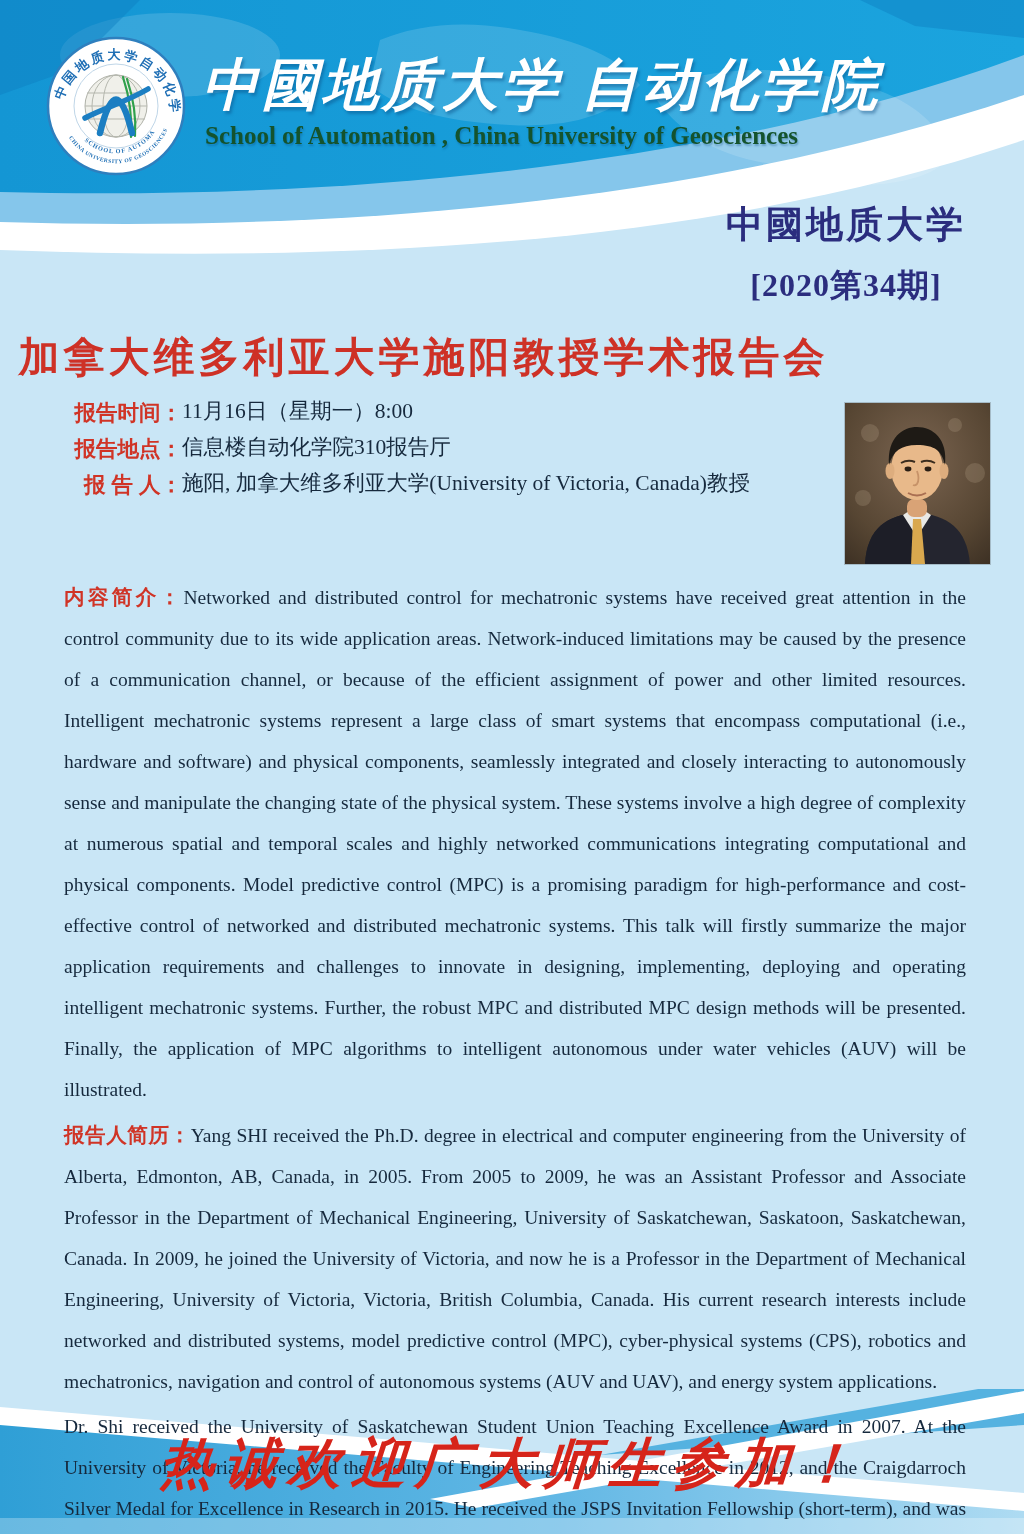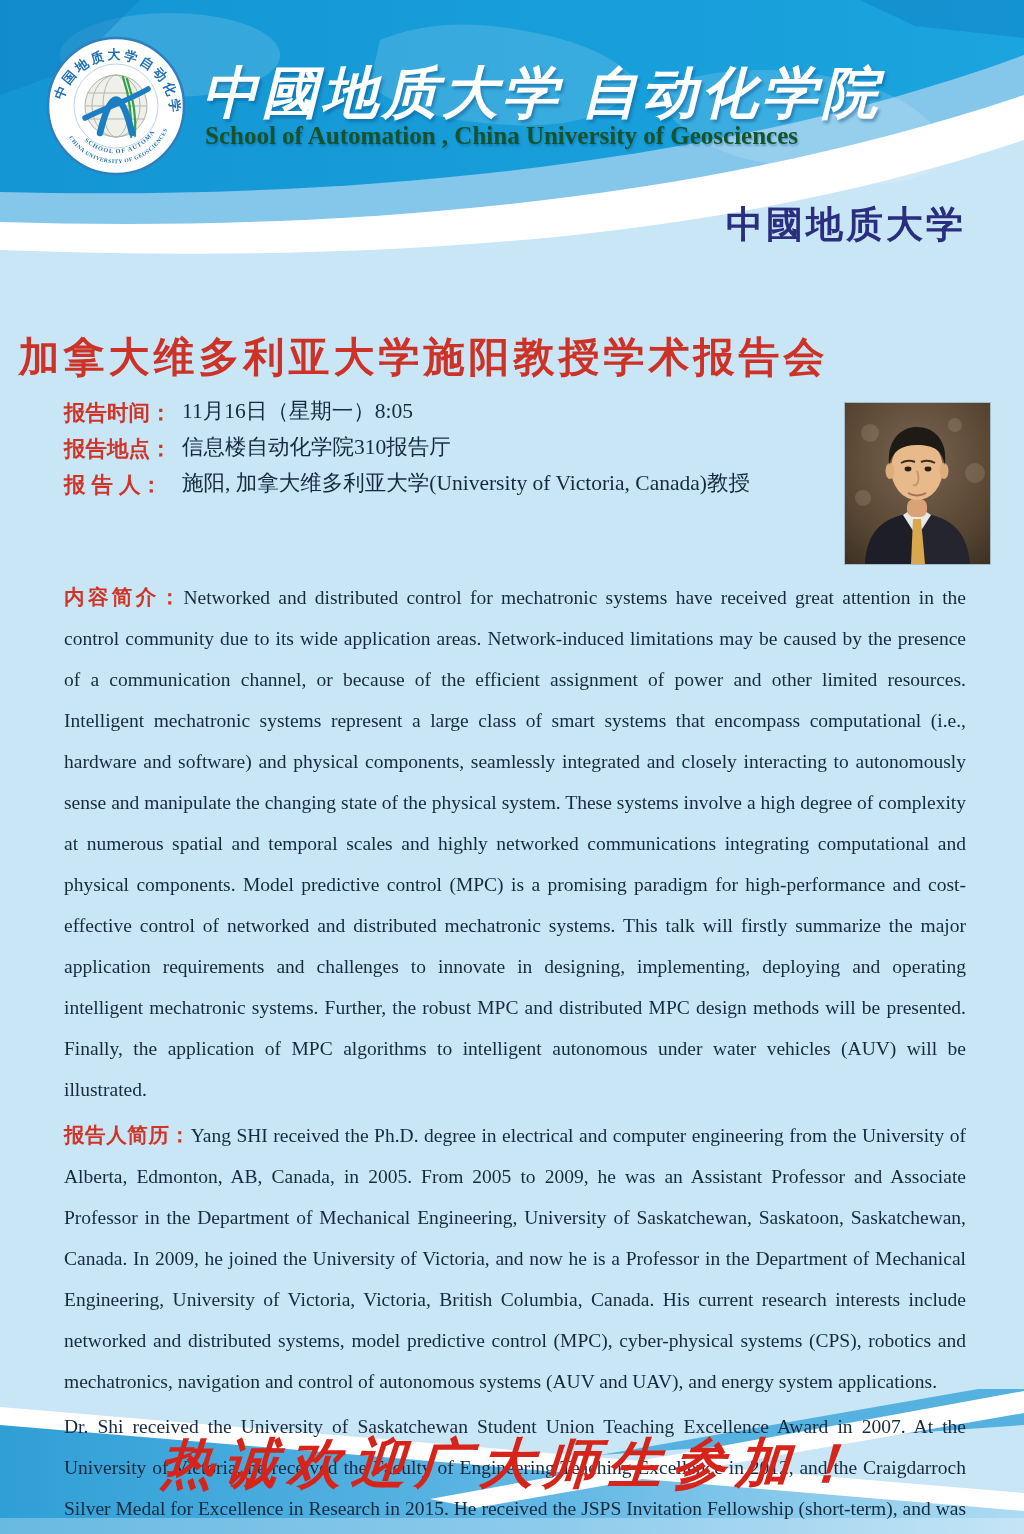--- a/index.html
+++ b/index.html
@@ -5,21 +5,21 @@
   html,body{margin:0;padding:0;background:#e8eef2;}
   .poster{
     position:relative;width:1024px;height:1534px;margin:0 auto;
     background:#C9E6F6;overflow:hidden;
     font-family:"Liberation Serif",serif;
   }
   
   .header-svg{position:absolute;top:0;left:0;z-index:1;}
   .logo-wrap{position:absolute;left:44px;top:34px;width:144px;height:144px;z-index:3;}
   .header-title{
-    position:absolute;left:202px;top:56px;z-index:3;
+    position:absolute;left:202px;top:48px;z-index:3;
     font-family:"Liberation Sans",sans-serif;font-weight:900;
     font-size:56px;color:#ffffff;letter-spacing:4px;white-space:nowrap;
     text-shadow:2px 3px 3px rgba(8,70,125,.4);
     font-style:italic;
   }
   .header-subtitle{
     position:absolute;left:205px;top:122px;z-index:3;
     font-family:"Liberation Serif",serif;font-weight:700;
     font-size:25px;color:#14532d;white-space:nowrap;
     text-shadow:1px 2px 2px rgba(8,70,125,.35);
@@ -39,21 +39,21 @@
   
   .lecture-title{
     position:absolute;top:330px;left:0;width:847px;z-index:3;
     text-align:center;font-family:"Liberation Sans",sans-serif;
     font-weight:900;font-size:41px;color:#CE3126;letter-spacing:4px;
     white-space:nowrap;
   }
   
   .info-block{
     position:absolute;top:398px;left:64px;width:770px;z-index:3;
-    font-size:21.5px;color:#16293D;
+    font-size:21.5px;color:#16293D;text-align:right;
   }
   .info-row{display:flex;align-items:flex-start;margin-bottom:7px;}
   .info-label{
     flex:0 0 118px;font-family:"Liberation Sans",sans-serif;
     font-weight:700;color:#D03426;white-space:nowrap;
   }
   .info-value{font-family:"Liberation Serif",serif;line-height:1.25;}
   .info-value.title-value{max-width:630px;}
   
   .photo-wrap{
@@ -147,28 +147,29 @@
         <path d="M -31 12 C -12 2 10 -4 32 -17" stroke="#1B7EC2" stroke-width="5.5"></path>
       </g>
     </svg>
   </div>
 
   <div class="header-title">中國地质大学 自动化学院</div>
   <div class="header-subtitle">School of Automation , China University of Geosciences</div>
 
   <div class="forum-block">
     <div class="forum-title">中國地质大学</div>
+    <div class="forum-issue">[2020第34期]</div>
   </div>
 
   <div class="lecture-title">加拿大维多利亚大学施阳教授学术报告会</div>
 
   <div class="info-block">
     <div class="info-row">
       <span class="info-label">报告时间：</span>
-      <span class="info-value">11月16日（星期一）8:05</span>
+      <span class="info-value">11月16日（星期一）8:00</span>
     </div>
     <div class="info-row">
       <span class="info-label">报告地点：</span>
       <span class="info-value">信息楼自动化学院310报告厅</span>
     </div>
     <div class="info-row">
       <span class="info-label">报 告 人：</span>
       <span class="info-value">施阳, 加拿大维多利亚大学(University of Victoria, Canada)教授</span>
     </div>
   </div>

